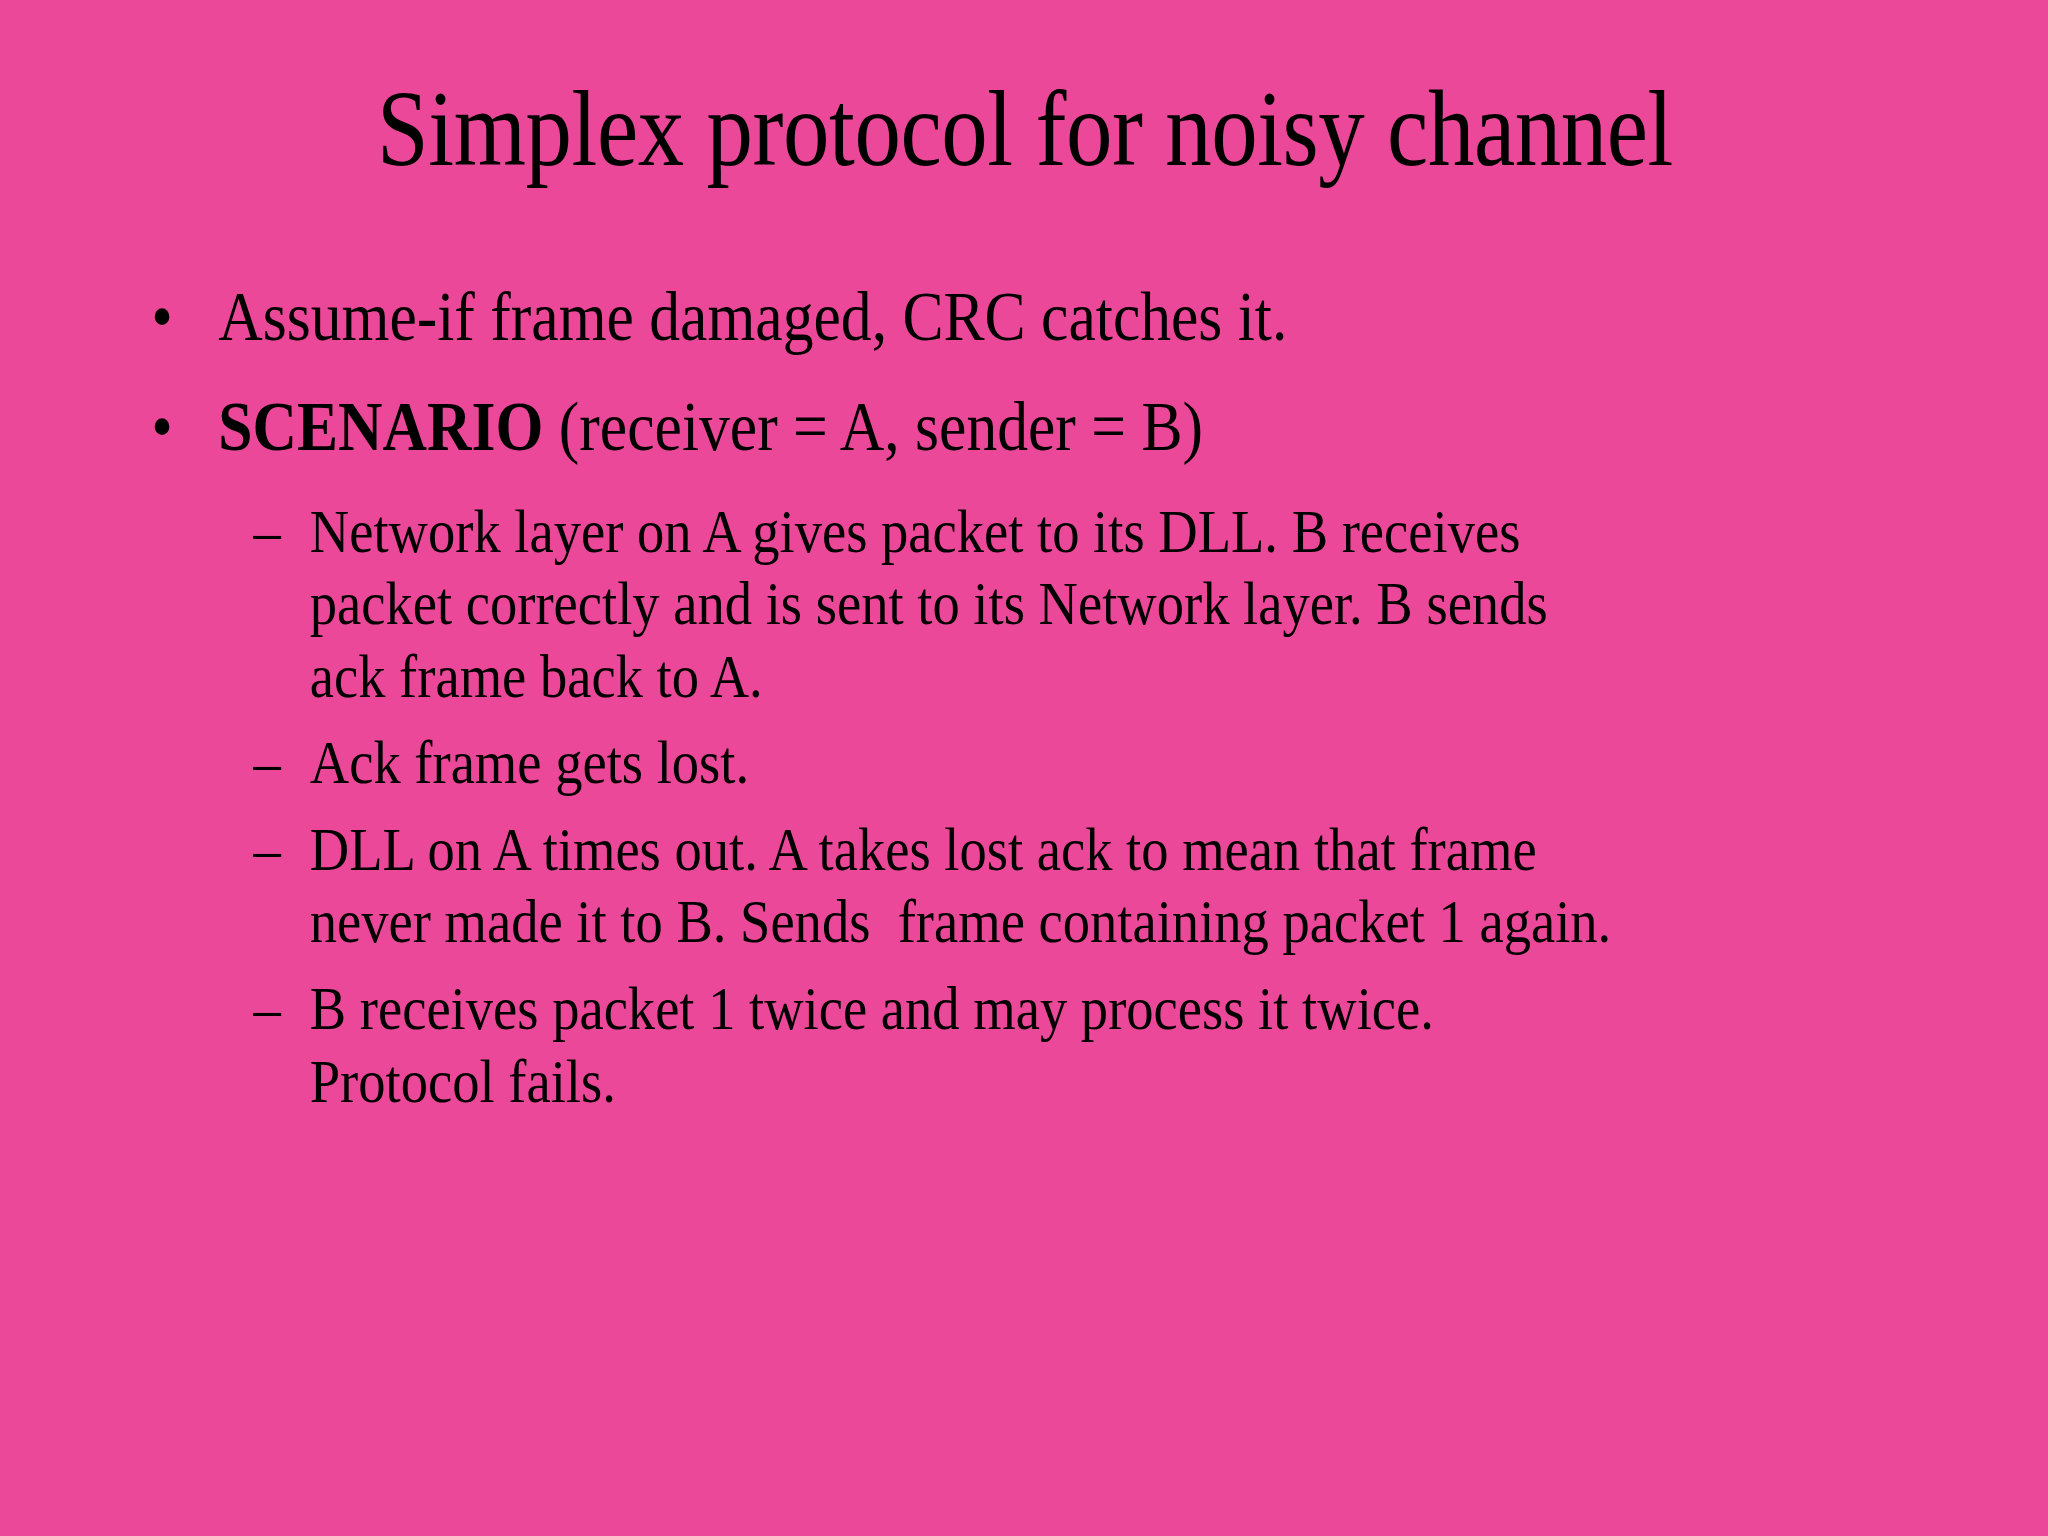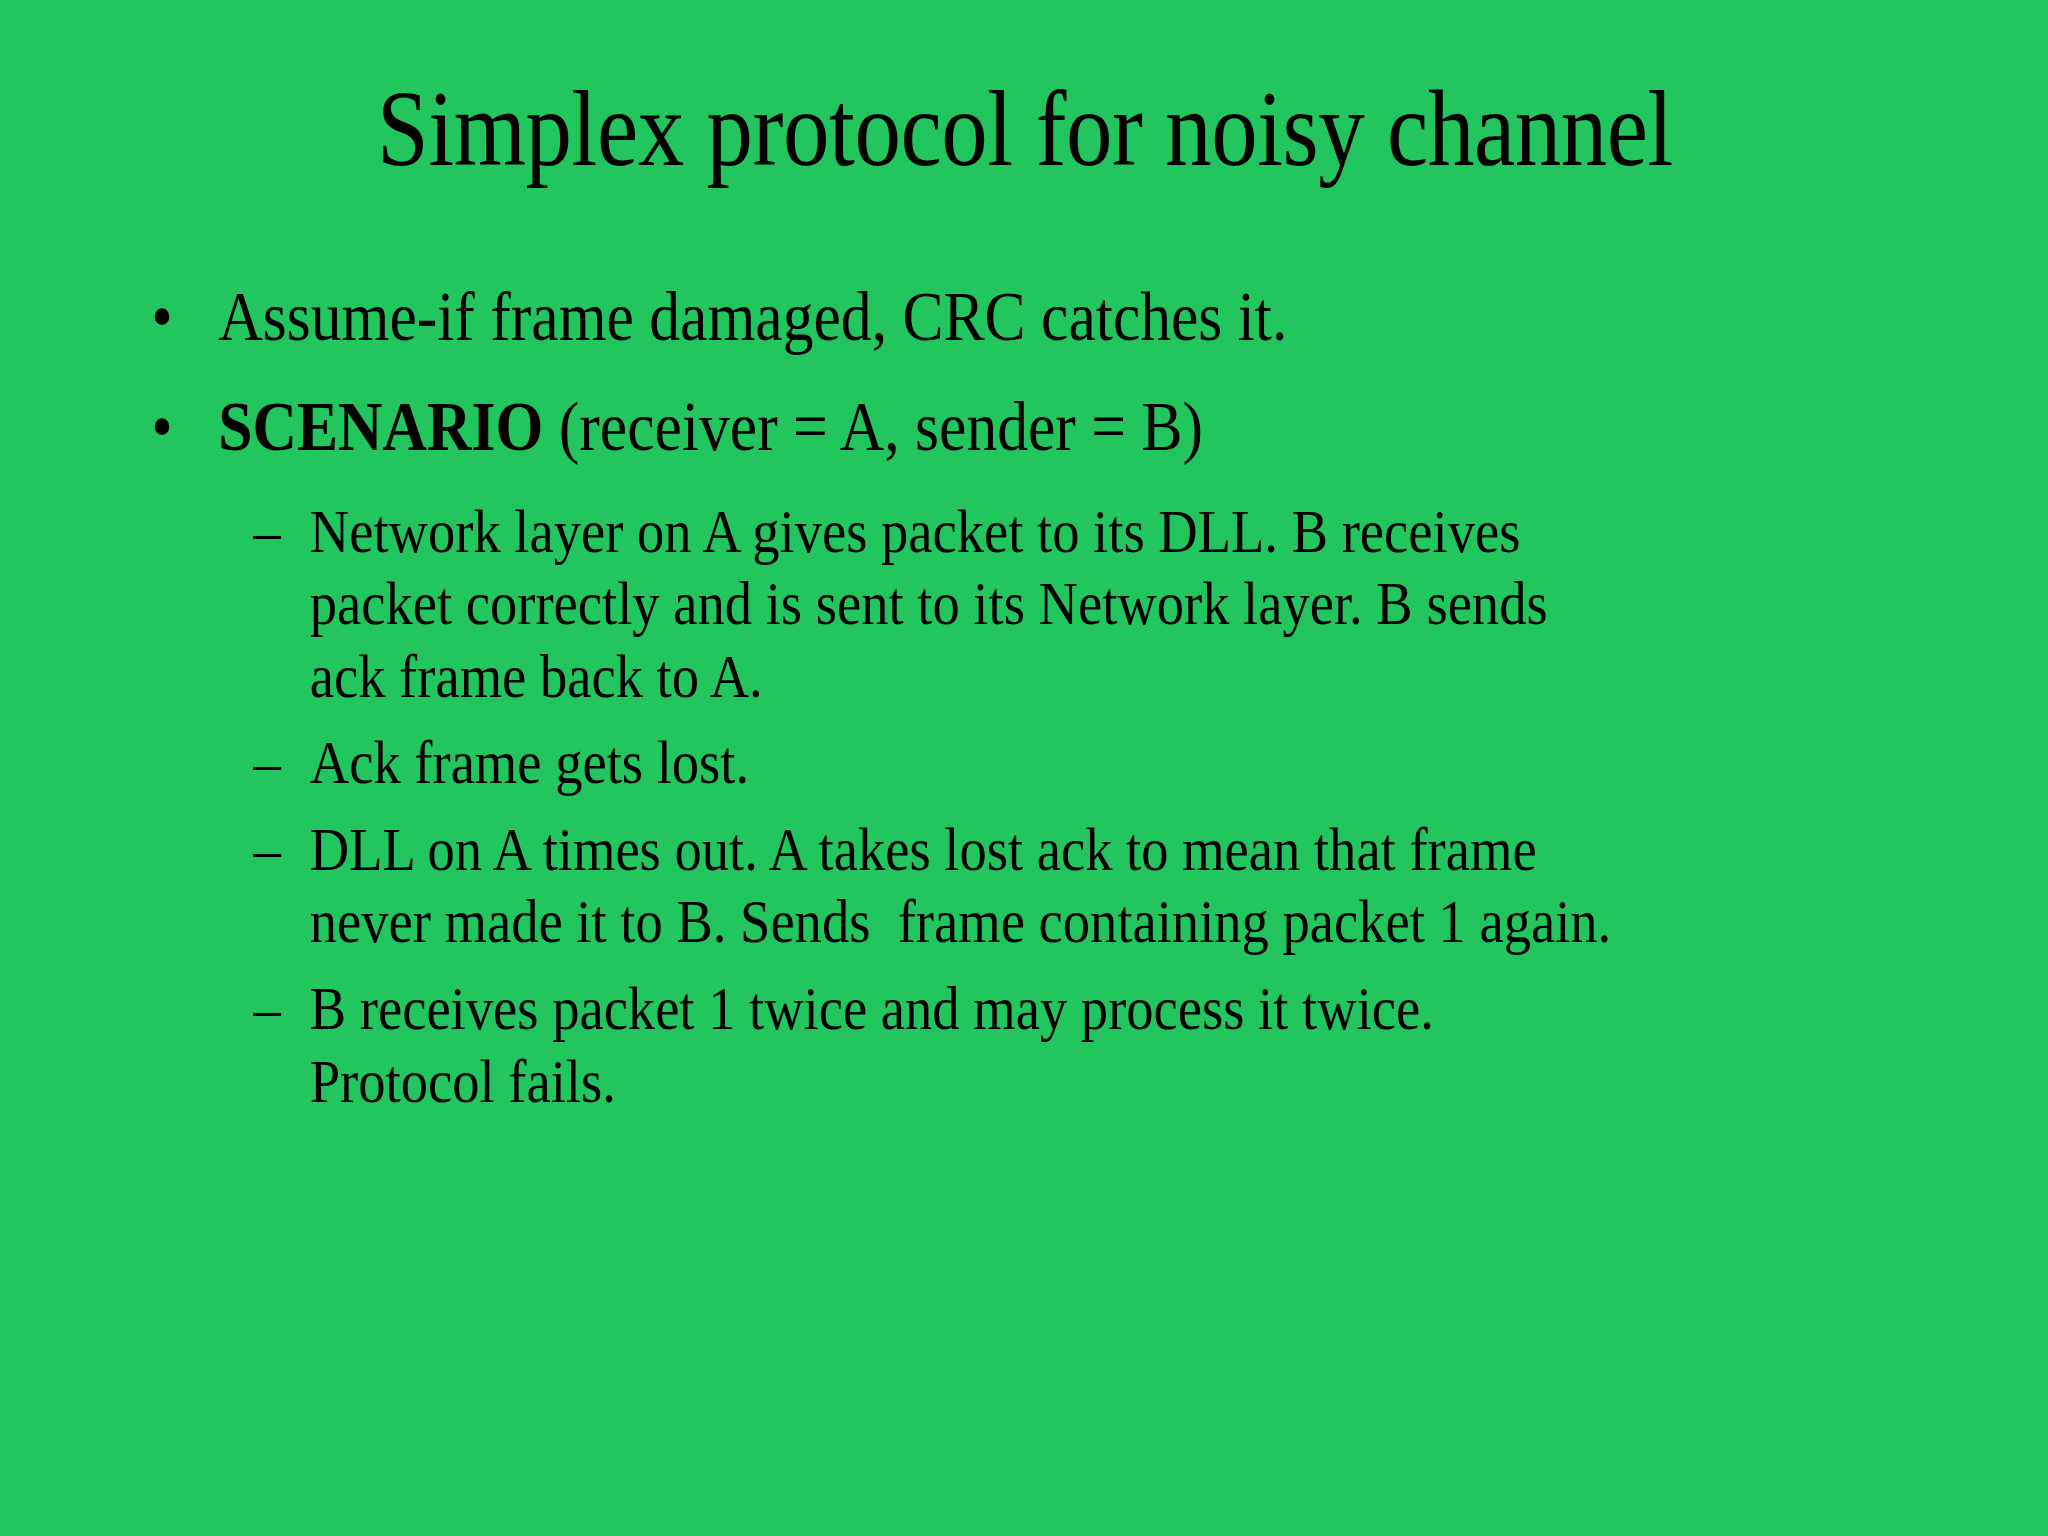--- a/index.html
+++ b/index.html
@@ -12,21 +12,21 @@
     width: 2048px;
     height: 1536px;
     overflow: hidden;
     font-family: "Liberation Serif", "DejaVu Serif", serif;
     color: #000000;
   }
   .slide {
     position: relative;
     width: 2048px;
     height: 1536px;
-    background: #22c55e;
+    background: #ec4899;
     box-sizing: border-box;
   }
 
   
   .slide-title {
     position: absolute;
     left: 170px;
     top: -6px;
     width: 1710px;
     text-align: center;

